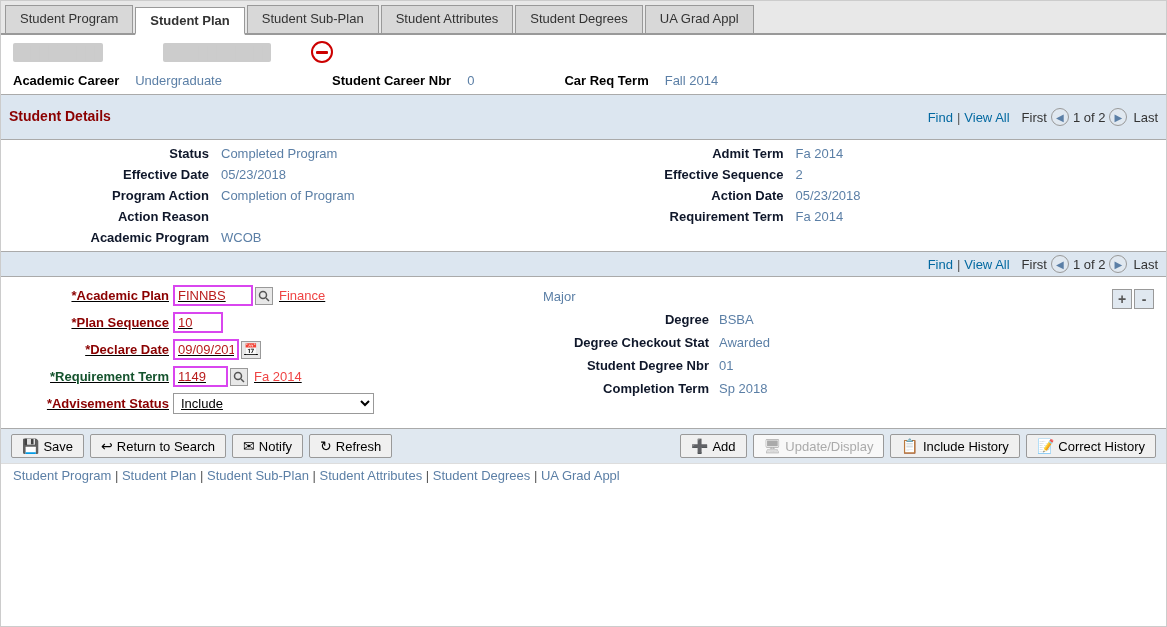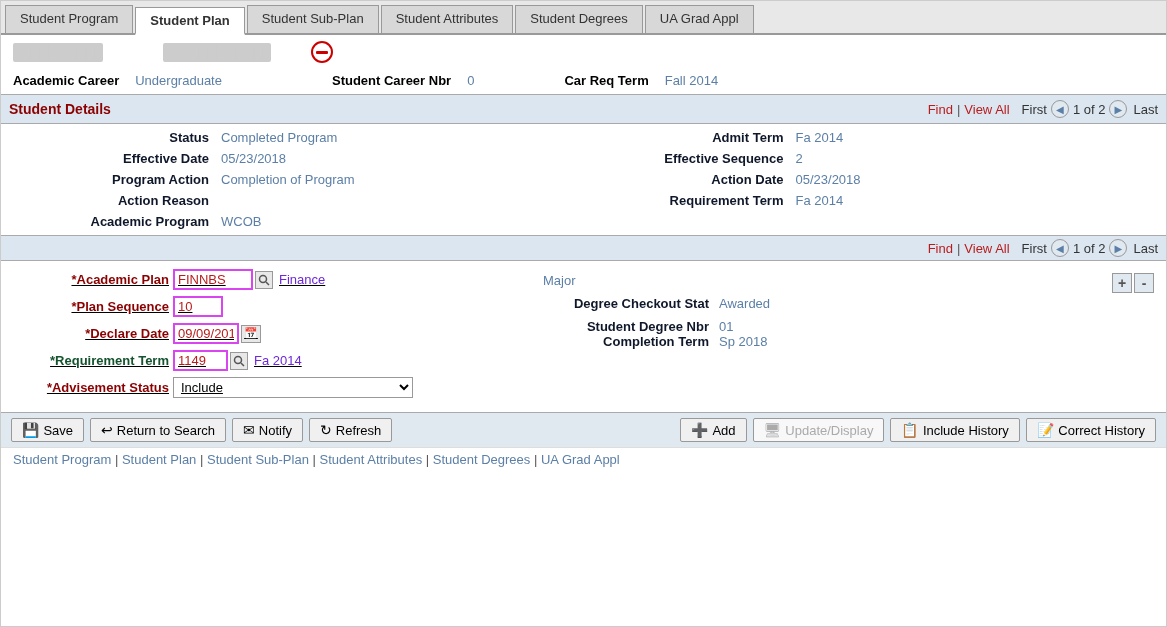--- a/index.html
+++ b/index.html
@@ -16,41 +16,41 @@
     .no-entry-icon { width: 22px; height: 22px; border-radius: 50%; border: 2.5px solid #cc0000; display: inline-flex; align-items: center; justify-content: center; }
     .no-entry-bar { width: 12px; height: 3px; background: #cc0000; border-radius: 1px; }
 
     
     .fields-row { display: flex; align-items: baseline; padding: 4px 12px 6px 12px; gap: 30px; }
     .field-group { display: flex; align-items: baseline; gap: 16px; }
     .field-label { font-weight: bold; color: #000; white-space: nowrap; }
     .field-value { color: #5b7fa6; }
 
     
-    .section-header { background: #dce6f0; display: flex; align-items: center; justify-content: space-between; padding: 5px 8px; border-top: 1px solid #aaa; border-bottom: 1px solid #aaa; }
+    .section-header { background: #dce6f0; display: flex; align-items: flex-start; justify-content: space-between; padding: 13px 8px; border-top: 1px solid #aaa; border-bottom: 1px solid #aaa; }
     .section-title { color: #8b0000; font-weight: bold; font-size: 14px; }
     .section-nav { display: flex; align-items: center; gap: 4px; font-size: 13px; }
-    .nav-link { color: #b91c1c; cursor: pointer; text-decoration: none; }
+    .nav-link { color: #0369a1; cursor: pointer; text-decoration: none; }
     .nav-sep { color: #555; }
     .nav-btn { background: #e0e8f0; border: 1px solid #999; border-radius: 50%; width: 18px; height: 18px; display: inline-flex; align-items: center; justify-content: center; cursor: pointer; font-size: 10px; color: #5b7fa6; }
     .nav-text { color: #333; font-size: 13px; }
 
     
     .detail-section { padding: 6px 12px; }
     .detail-grid { display: grid; grid-template-columns: 200px 1fr 200px 1fr; row-gap: 6px; column-gap: 8px; }
     .dlabel { text-align: right; font-weight: bold; color: #0f172a; padding-right: 4px; }
     .dvalue { color: #5b7fa6; }
 
     
     .sub-nav-bar { background: #dce6f0; display: flex; align-items: center; justify-content: flex-end; padding: 3px 8px; border-top: 1px solid #aaa; border-bottom: 1px solid #aaa; gap: 4px; }
 
     
     .plan-section { padding: 8px 12px; }
     .plan-input { border: 2px solid #d946ef; padding: 1px 3px; font-size: 13px; color: #b91c1c; }
-    .plan-value { color: #6d28d9; padding-left: 6px; }
+    .plan-value { color: #ef4444; padding-left: 6px; }
 
     .plan-area { display: flex; }
     .plan-left { flex: 0 0 520px; text-decoration: underline; }
     .plan-right { flex: 1; }
 
     .plus-minus { display: flex; gap: 2px; float: right; }
     .pm-btn { background: #e0e8f0; border: 1px solid #999; width: 20px; height: 20px; display: flex; align-items: center; justify-content: center; cursor: pointer; font-size: 14px; font-weight: bold; color: #555; }
 
     .search-icon-inline { display: inline-flex; align-items: center; justify-content: center; width: 18px; height: 18px; border: 1px solid #999; background: #e8e8e8; cursor: pointer; margin-left: 2px; }
     .cal-icon-inline { display: inline-flex; align-items: center; justify-content: center; width: 20px; height: 18px; border: 1px solid #999; background: #e8e8e8; cursor: pointer; margin-left: 2px; font-size: 11px; }
@@ -206,38 +206,42 @@
               <line x1="8" y1="8" x2="11" y2="11" stroke="#555" stroke-width="1.5"></line>
             </svg>
         </span>
         <span class="plan-value">Fa 2014</span>
       </div>
 
       <div style="display:flex; align-items:center; margin-bottom:6px;">
         <div style="width:160px; text-align:right; font-weight:bold; padding-right:4px;">
           <span style="color:#8b0000;">*Advisement Status</span>
         </div>
-        <select style="width:240px;">
+        <select style="width:201px;">
           <option selected="">Include</option>
           <option>Exclude</option>
         </select>
       </div>
     </div>
 
     <div class="plan-right" style="padding-top:0; padding-left: 10px;">
       <div style="display:flex; justify-content:space-between; align-items:flex-start;">
         <div>
           <div style="display:flex; align-items:center; margin-bottom:8px; margin-top:4px;">
             <span style="color:#5b7fa6; margin-left:0;">Major</span>
           </div>
           <div style="display:flex; align-items:center; margin-bottom:8px;">
+            <span class="dlabel" style="min-width:170px; text-align:right;">Degree</span>
+            <span class="dvalue" style="margin-left:6px;">BSBA</span>
+          </div>
+          <div style="display:flex; align-items:center; margin-bottom:8px;">
             <span class="dlabel" style="min-width:170px; text-align:right;">Degree Checkout Stat</span>
             <span class="dvalue" style="margin-left:6px;">Awarded</span>
           </div>
-          <div style="display:flex; align-items:flex-end; margin-bottom:0;">
+          <div style="display:flex; align-items:flex-end; margin-bottom:8px;">
             <span class="dlabel" style="min-width:170px; text-align:right;">Student Degree Nbr</span>
             <span class="dvalue" style="margin-left:6px;">01</span>
           </div>
           <div style="display:flex; align-items:center; margin-bottom:8px;">
             <span class="dlabel" style="min-width:170px; text-align:right;">Completion Term</span>
             <span class="dvalue" style="margin-left:6px;">Sp 2018</span>
           </div>
         </div>
         <div class="plus-minus" style="margin-top: 4px;">
           <div class="pm-btn">+</div>

